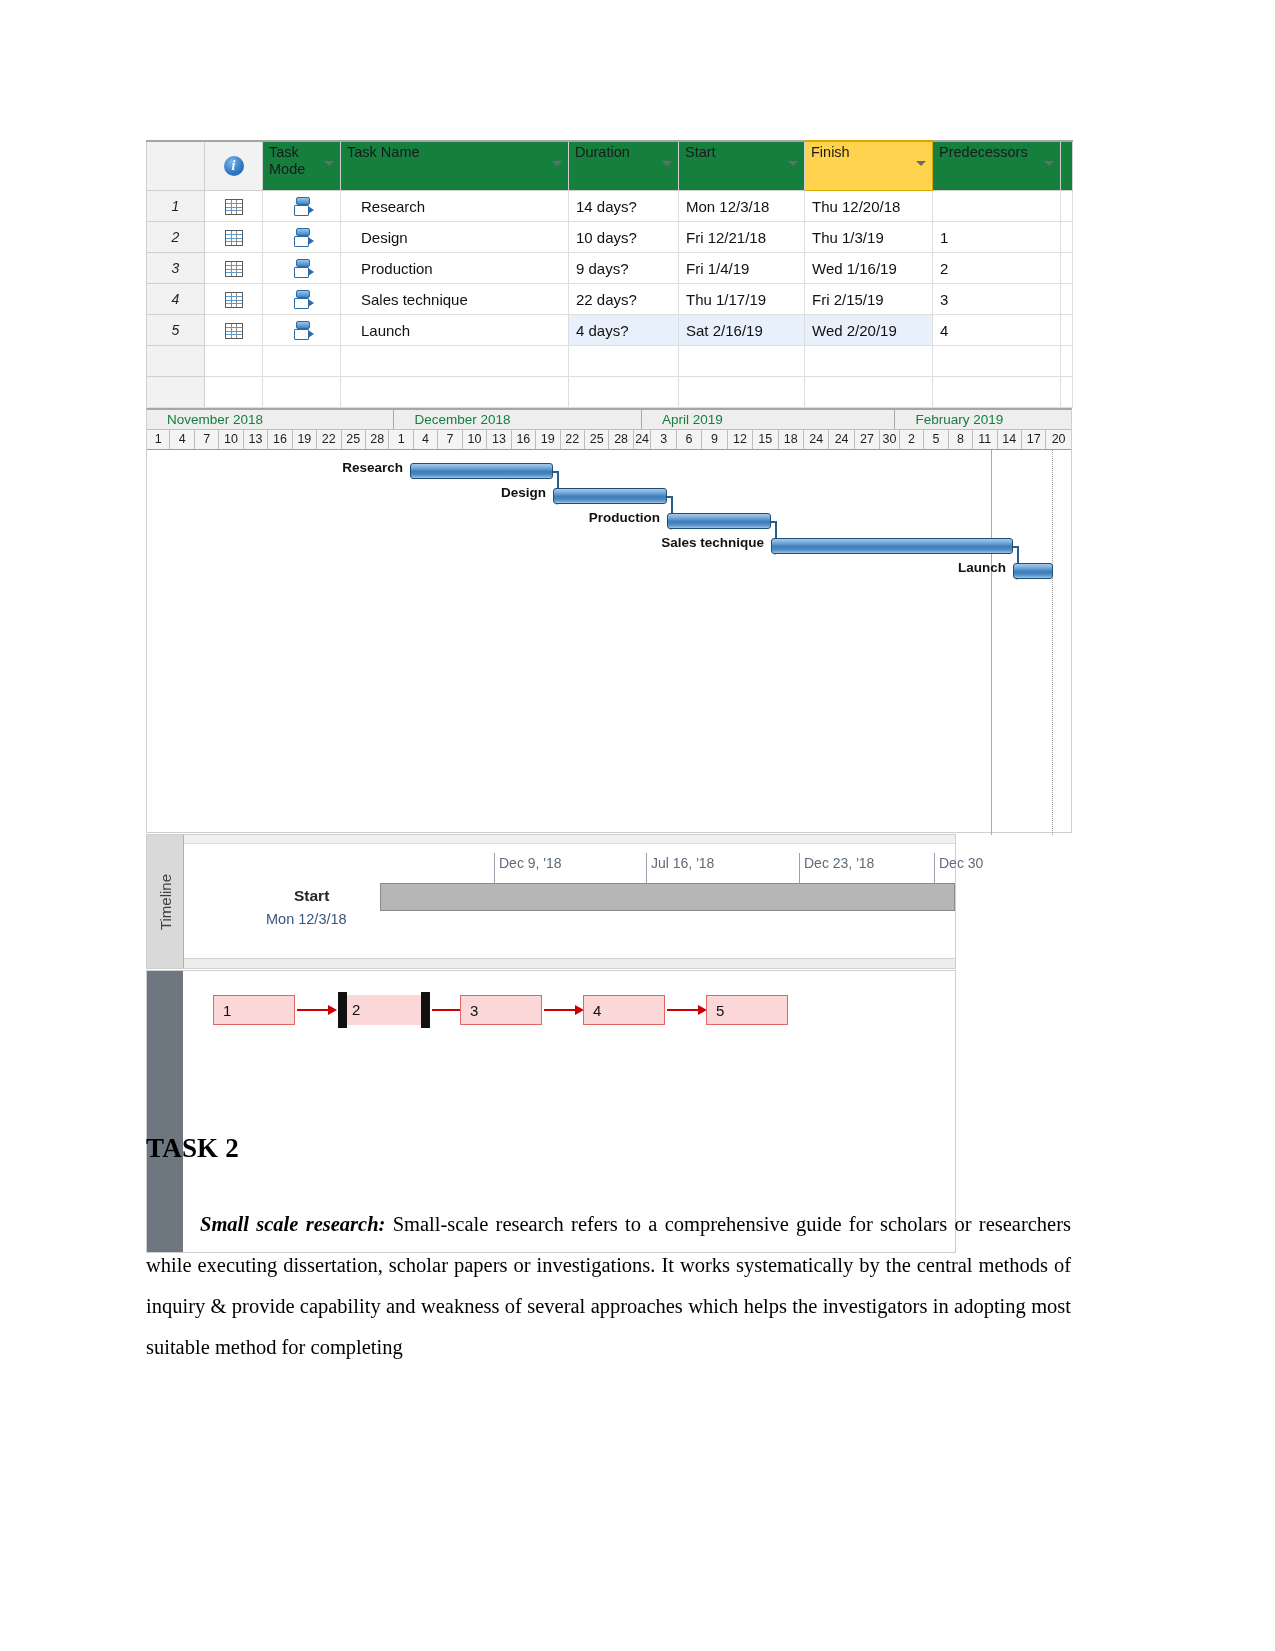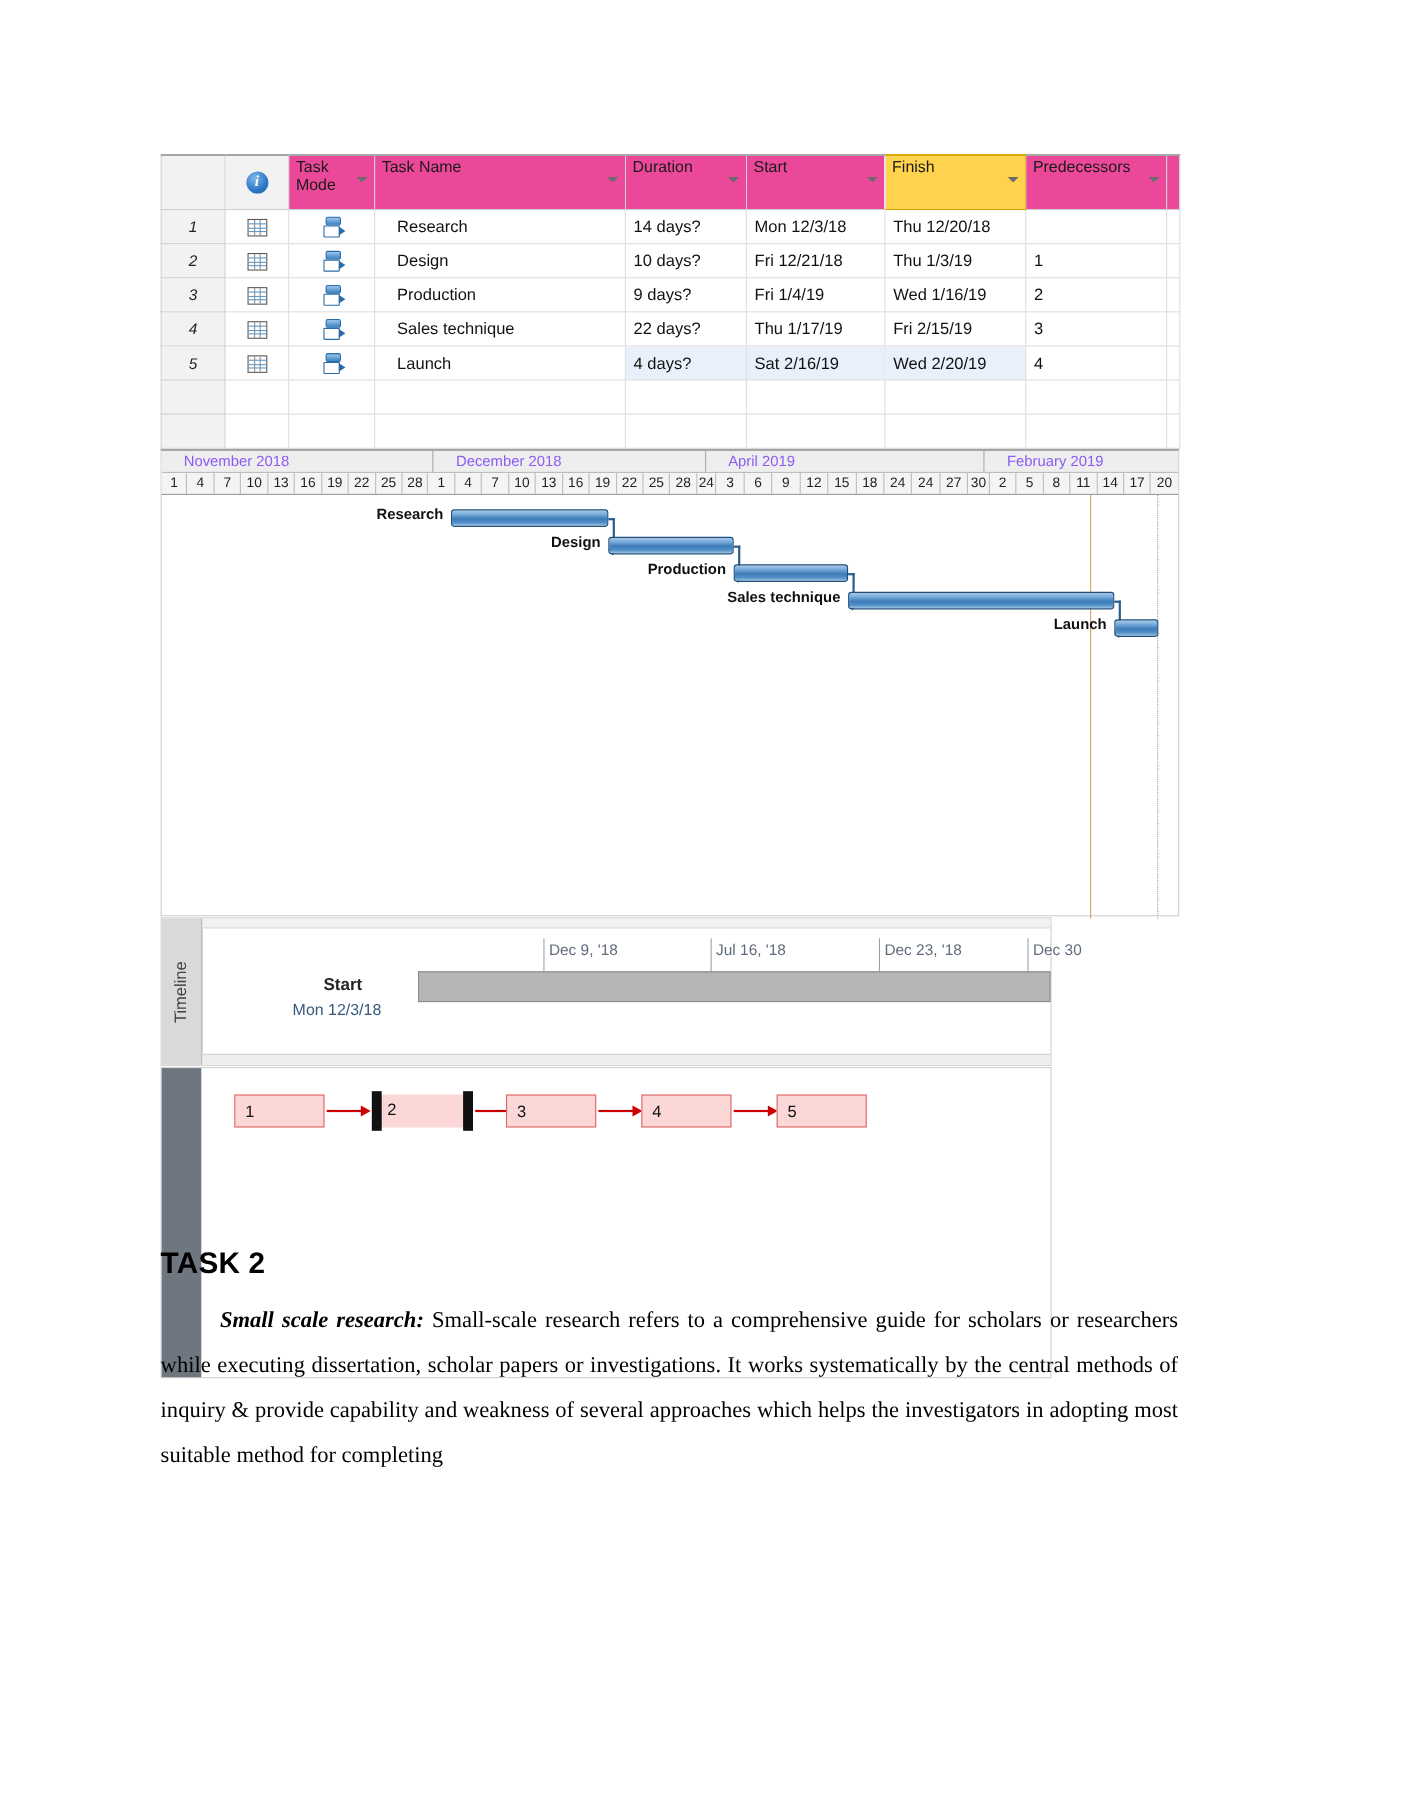--- a/index.html
+++ b/index.html
@@ -14,21 +14,21 @@
   .grid col.c-ind{width:58px}
   .grid col.c-mode{width:78px}
   .grid col.c-name{width:228px}
   .grid col.c-dur{width:110px}
   .grid col.c-start{width:126px}
   .grid col.c-fin{width:128px}
   .grid col.c-pred{width:128px}
   .grid col.c-extra{width:12px}
 
   .grid th{
-    height:44px;background:#ec4899;border:1px solid #cfcfcf;border-top:2px solid #a6a6a6;
+    height:44px;background:#15803d;border:1px solid #cfcfcf;border-top:2px solid #a6a6a6;
     font-weight:normal;font-size:14.5px;color:#1a1a1a;text-align:left;padding:2px 6px;
     vertical-align:top;position:relative;line-height:1.15;
   }
   .grid th.hdr-finish{background:#ffd34d;border-color:#d9a800;}
   .grid th.hdr-id, .grid th.hdr-ind{background:#f2f2f2;}
   .grid th .dd{
     position:absolute;right:6px;top:19px;width:0;height:0;
     border-left:5px solid transparent;border-right:5px solid transparent;border-top:5px solid #6b6b6b;
   }
   .grid td{
@@ -56,21 +56,21 @@
   .icon-mode{display:inline-block;width:18px;height:20px;position:relative;vertical-align:middle;}
   .icon-mode i{position:absolute;left:3px;top:1px;width:12px;height:6px;border-radius:2px;
     background:linear-gradient(#9cc6ea,#3e84c4);border:1px solid #2b6ca8;}
   .icon-mode b{position:absolute;left:1px;top:9px;width:13px;height:9px;border:1.6px solid #2b6ca8;background:#fff;border-radius:1px;}
   .icon-mode b:after{content:"";position:absolute;right:-6px;top:0px;width:0;height:0;
     border-top:4.5px solid transparent;border-bottom:4.5px solid transparent;border-left:6px solid #2b6ca8;}
 
   
   .gantt{position:absolute;left:0;top:268px;width:926px;height:425px;background:#fff;border:1px solid #cfcfcf;border-top:2px solid #a6a6a6;box-sizing:border-box;}
   .ts-months{display:flex;height:19px;border-bottom:1px solid #bdbdbd;background:#eeeeee;}
-  .ts-months div{border-right:1px solid #a9a9a9;font-size:13.5px;color:#8b5cf6;padding-left:20px;line-height:19px;overflow:hidden;white-space:nowrap;box-sizing:border-box;}
+  .ts-months div{border-right:1px solid #a9a9a9;font-size:13.5px;color:#15803d;padding-left:20px;line-height:19px;overflow:hidden;white-space:nowrap;box-sizing:border-box;}
   .ts-days{display:flex;height:19px;border-bottom:1px solid #9c9c9c;background:#f4f4f4;}
   .ts-days div{border-right:1px solid #bdbdbd;font-size:12.5px;color:#1f1f1f;text-align:center;line-height:19px;box-sizing:border-box;}
   .bars{position:relative;height:385px;}
   .barwrap{position:absolute;height:16px;}
   .bar{position:absolute;left:0;top:0;height:100%;width:100%;border:1px solid #1f4e79;border-radius:3px;
        background:linear-gradient(to bottom,#a8c8e8 0%,#7fb0de 22%,#3d7cb8 55%,#4f8ec6 78%,#9fc3e4 100%);
        box-sizing:border-box;}
   .blabel{position:absolute;right:100%;top:-3px;margin-right:7px;font-size:13.5px;font-weight:bold;color:#111;white-space:nowrap;}
   .lnk{position:absolute;border-color:#2a5d8f;}
   .lnk .h{position:absolute;height:1.5px;background:#2a5d8f;}
@@ -100,21 +100,21 @@
         font-family:"Liberation Sans",sans-serif;font-size:15px;color:#111;line-height:29px;padding-left:9px;box-sizing:border-box;}
   .nbox.sel{border:none;background:#fbd7d7;}
   .nbox.sel:before{content:"";position:absolute;left:-5px;top:-3px;width:9px;bottom:-3px;background:#111;}
   .nbox.sel:after{content:"";position:absolute;right:-5px;top:-3px;width:9px;bottom:-3px;background:#111;}
   .narrow{position:absolute;height:2px;background:#cc0000;}
   .narrow:after{content:"";position:absolute;right:-2px;top:-4px;width:0;height:0;
     border-top:5px solid transparent;border-bottom:5px solid transparent;border-left:9px solid #cc0000;}
 
   
   .doc{position:absolute;left:146px;top:1133px;width:925px;}
-  .h-task{font-family:Liberation Sans, sans-serif;font-weight:bold;font-size:27px;color:#000;margin:0 0 16px 0;letter-spacing:.2px;}
+  .h-task{font-family:Liberation Serif, serif;font-weight:bold;font-size:27px;color:#000;margin:0 0 40px 0;letter-spacing:.2px;}
   .p4{font-family:"Liberation Serif",serif;font-size:20.5px;color:#000;text-decoration:underline;margin:0 0 16px 0;line-height:1.35;}
   .para{font-family:"Liberation Serif",serif;font-size:20.5px;color:#000;line-height:2.0;text-align:justify;margin:0;text-indent:54px;}
   .para b{font-weight:bold;font-style:italic;}
 </style>
 </head>
 <body>
 
 <div class="mspj">
 
   <table class="grid">

